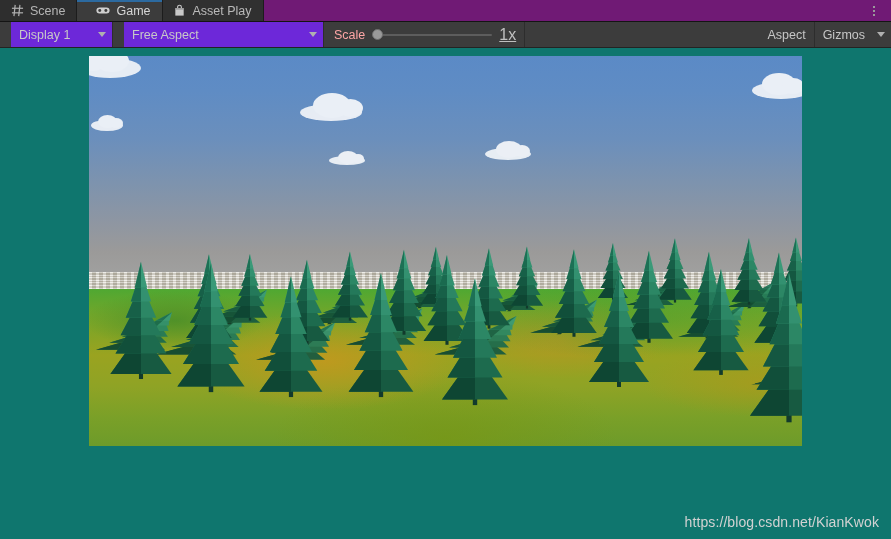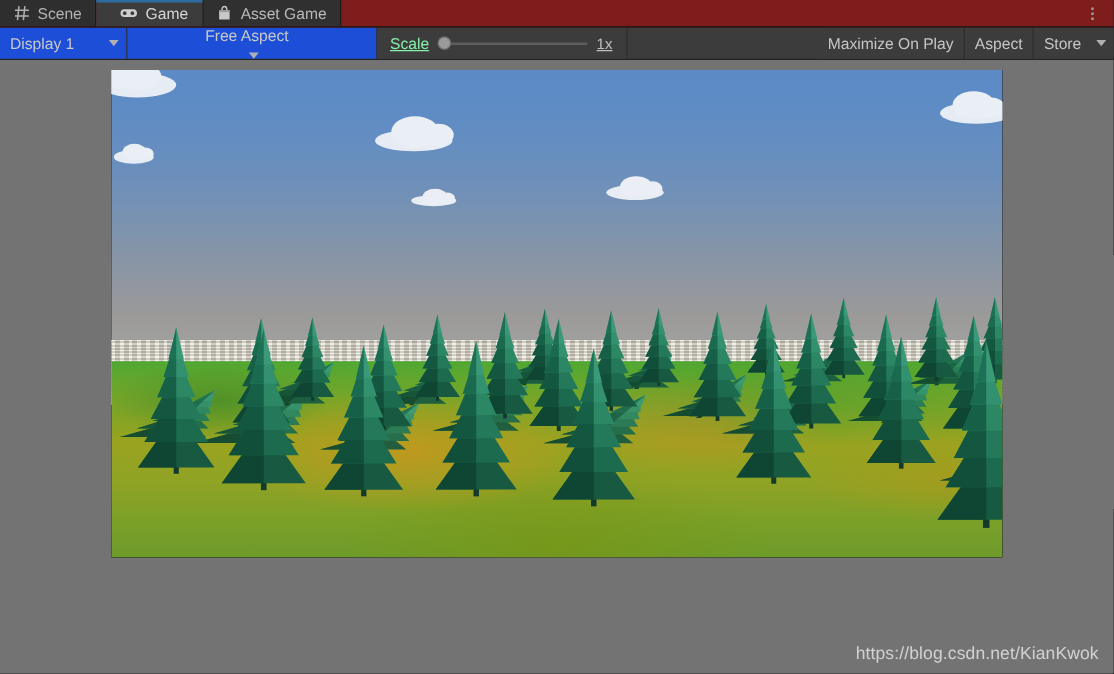--- a/index.html
+++ b/index.html
@@ -18,21 +18,21 @@
     height: 539px;
     position: relative;
     background: #252525;
     display: flex;
     flex-direction: column;
   }
 
   
   .tab-bar {
     height: 22px;
-    background: #7f1d1d;
+    background: #701a75;
     display: flex;
     align-items: stretch;
     position: relative;
     flex: none;
     border-bottom: 1px solid #141414;
   }
 
   .tab {
     display: flex;
     align-items: center;
@@ -86,47 +86,48 @@
     font-size: 12.5px;
     color: #c4c4c4;
   }
 
   .dropdown {
     display: flex;
     align-items: center;
     justify-content: space-between;
     height: 100%;
     padding: 0 6px 0 8px;
-    background: #1d4ed8;
+    background: #6d28d9;
     cursor: pointer;
     color: #c8c8c8;
     border-right: 1px solid #2d2d2d;
+    margin-left: 11px;
   }
   .dropdown .label { margin-right: 10px; }
 
   .caret {
     width: 0; height: 0;
     border-left: 4px solid transparent;
     border-right: 4px solid transparent;
     border-top: 5px solid #b0b0b0;
   }
 
   .dd-display { width: 102px; }
-  .dd-aspect  { width: 200px; flex-direction: column; }
+  .dd-aspect  { width: 200px; }
 
   .scale-group {
     display: flex;
     align-items: center;
     gap: 7px;
     padding: 0 8px 0 10px;
     height: 100%;
     border-right: 1px solid #2d2d2d;
     background: #3c3c3c;
   }
-  .scale-label { color: #86efac; text-decoration: underline; }
+  .scale-label { color: #fca5a5; }
 
   .slider {
     position: relative;
     width: 120px;
     height: 14px;
     display: flex;
     align-items: center;
     cursor: pointer;
   }
   .slider .track {
@@ -137,21 +138,21 @@
     border-radius: 1px;
   }
   .slider .knob {
     position: absolute;
     left: 0px;
     width: 11px; height: 11px;
     border-radius: 50%;
     background: #9a9a9a;
     border: 1px solid #6f6f6f;
   }
-  .scale-value { color: #c0c0c0; font-size: 12px; min-width: 16px; text-decoration: underline; }
+  .scale-value { color: #c0c0c0; font-size: 16px; min-width: 16px; text-decoration: underline; }
 
   .tb-btn {
     display: flex;
     align-items: center;
     padding: 0 8px;
     height: 100%;
     cursor: pointer;
     color: #c6c6c6;
     background: #3c3c3c;
     border-right: 1px solid #2d2d2d;
@@ -165,21 +166,21 @@
     display: flex; align-items: center; justify-content: center;
     width: 20px; height: 100%;
     background: #3c3c3c;
     cursor: pointer;
   }
 
   
   .game-area {
     flex: 1;
     position: relative;
-    background: #737373;
+    background: #0f766e;
     overflow: hidden;
   }
 
   .game-canvas {
     position: absolute;
     left: 89px;
     top: 8px;
     width: 713px;
     height: 390px;
     overflow: hidden;
@@ -349,21 +350,21 @@
     </div>
 
     <div class="tab inactive">
       <span class="tab-icon">
         <svg width="13" height="13" viewBox="0 0 14 14">
           <path d="M2.5 4.5 h9 v8 h-9 z" fill="#c8c8c8"></path>
           <path d="M5 4.5 v-1.2 a2 2 0 0 1 4 0 v1.2" fill="none" stroke="#c8c8c8" stroke-width="1.2"></path>
           <rect x="2.5" y="4.5" width="9" height="1.6" fill="#9a9a9a"></rect>
         </svg>
       </span>
-      <span>Asset Game</span>
+      <span>Asset Play</span>
     </div>
 
     <div class="kebab">
       <i></i>
         <i></i>
         <i></i>
     </div>
   </div>
 
   <div class="toolbar">
@@ -382,27 +383,24 @@
       <span class="scale-label">Scale</span>
       <span class="slider">
         <span class="track"></span>
         <span class="knob"></span>
       </span>
       <span class="scale-value">1x</span>
     </div>
 
     <div class="tb-right">
       <div class="tb-btn">
-        <span>Maximize On Play</span>
-      </div>
-      <div class="tb-btn">
         <span>Aspect</span>
       </div>
       <div class="tb-btn" style="border-right:none;padding-right:6px;">
-        <span>Store</span>
+        <span>Gizmos</span>
       </div>
       <div class="gizmos-caret">
         <span class="caret"></span>
       </div>
     </div>
   </div>
 
   <div class="game-area">
 
     <div class="game-canvas">

